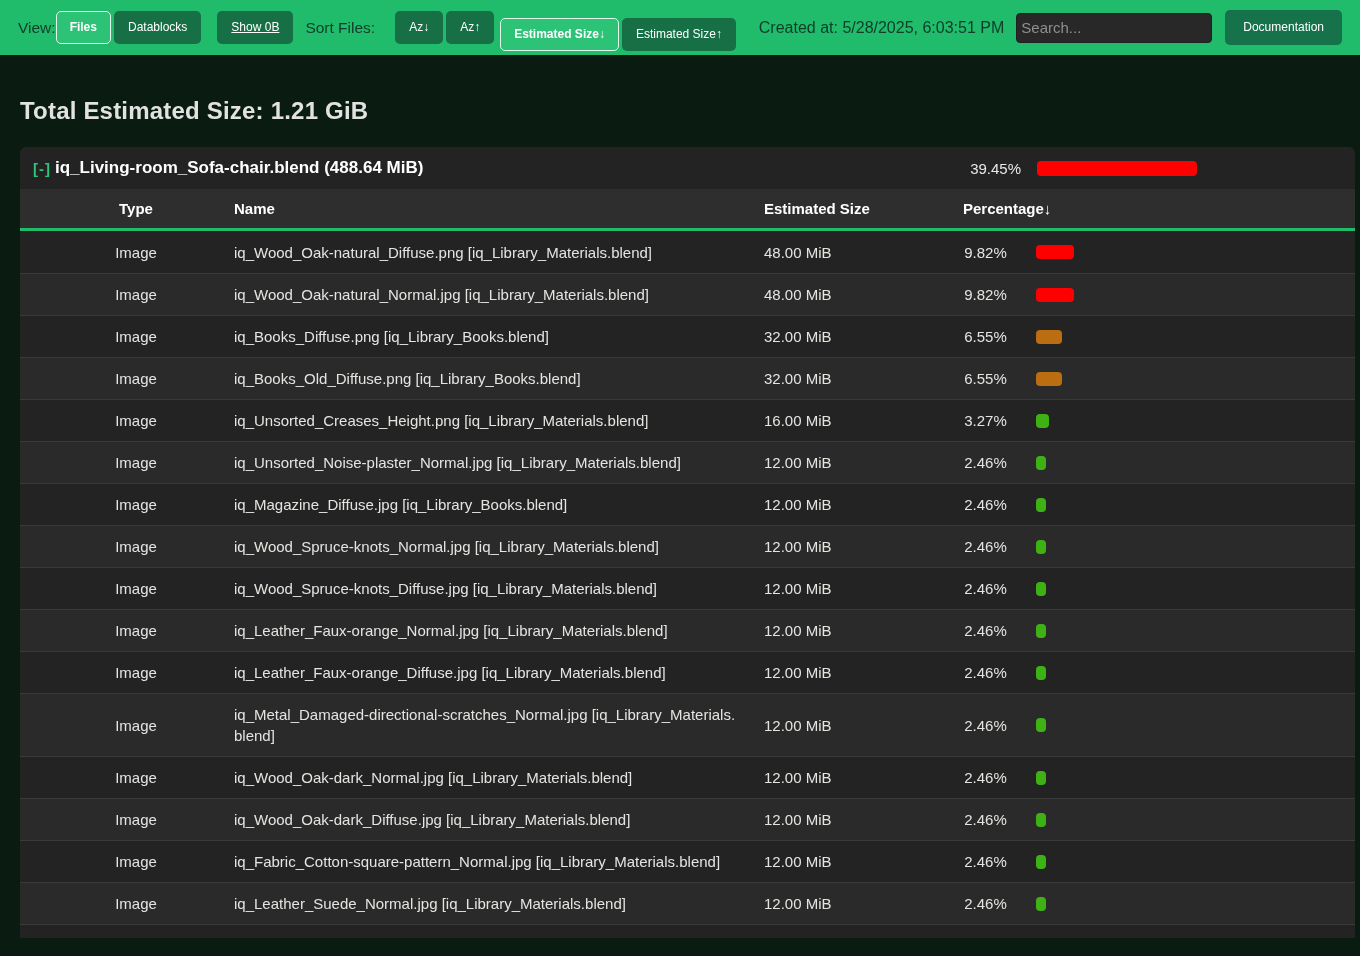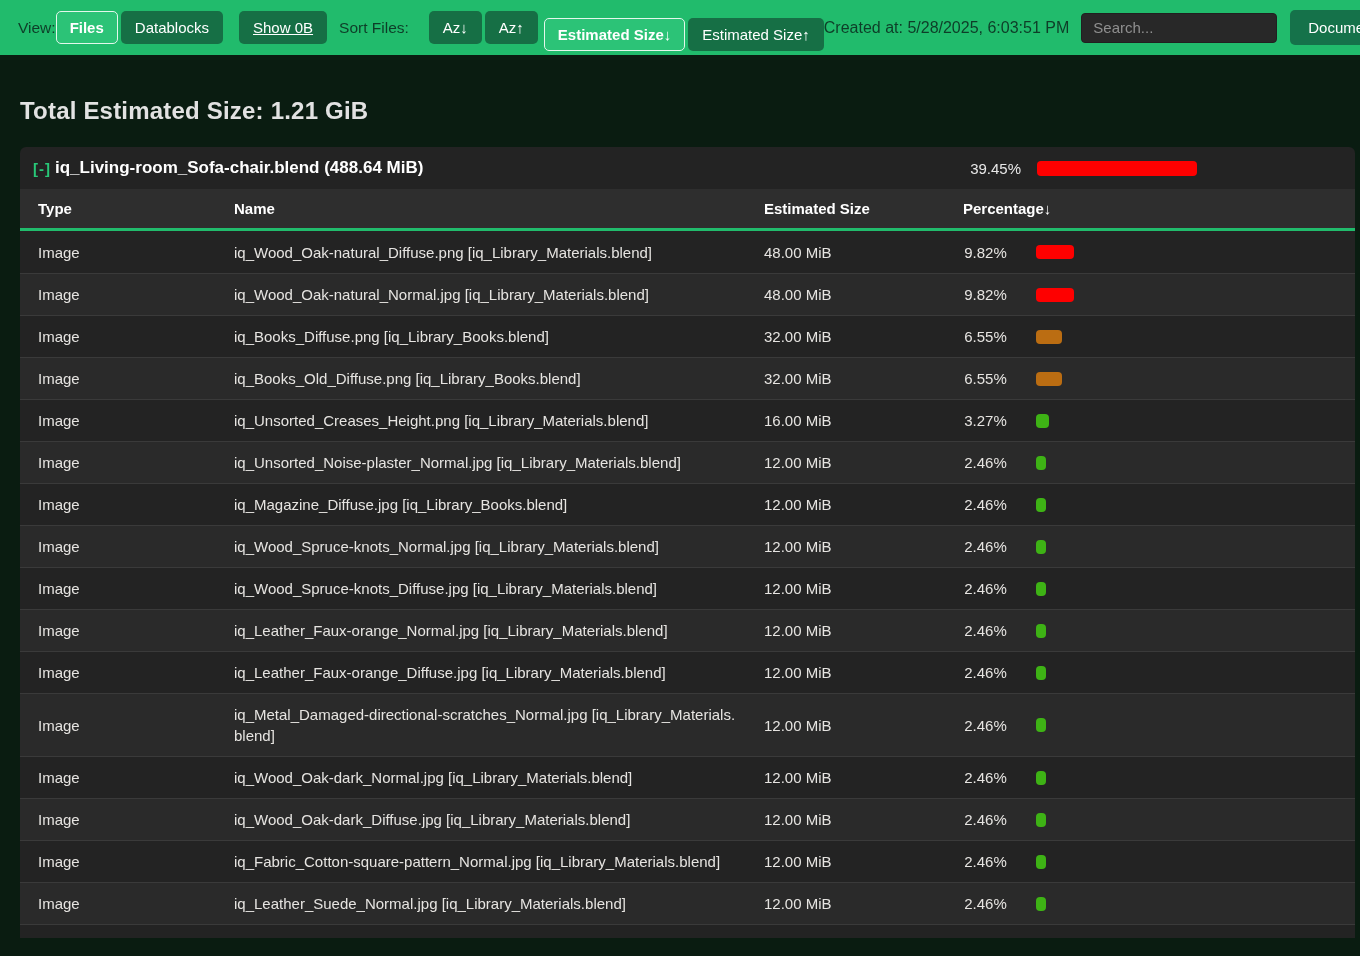--- a/index.html
+++ b/index.html
@@ -13,33 +13,33 @@
 
   
   .topbar {
     height: 55px; background: #21bb6c;
     display: flex; align-items: center;
     padding: 0 18px;
   }
   .tb-label { color: #0e3d28; font-size: 15.5px; white-space: nowrap; }
   .btn {
     background: #166f45; color: #ffffff; border: 1px solid transparent;
-    border-radius: 5px; padding: 6px 13px; font-size: 15px;
+    border-radius: 5px; padding: 6px 13px; font-size: 12px;
     font-family: inherit; cursor: pointer; white-space: nowrap; line-height: 19px;
   }
   .btn.active {
     background: #2cc377; border: 1px solid #e3f7ec; font-weight: bold;
   }
   .grp { display: flex; gap: 3px; align-items: center; }
   .ml16 { margin-left: 16px; text-decoration: underline; } .ml12 { margin-left: 12px; } .ml6 { margin-left: 6px; margin-top: 13px; }
   .created-at { margin-left: auto; color: #0e3d28; font-size: 16px; white-space: nowrap; }
   .search-input {
     margin-left: 12px; width: 196px; height: 30px;
     background: #282828; border: 1px solid #202020; border-radius: 4px;
-    color: #dddddd; font-size: 15px; padding: 0 11px; font-family: inherit;
+    color: #dddddd; font-size: 15px; padding: 0 4px; font-family: inherit;
   }
   .search-input::placeholder { color: #8f8f8f; }
   .doc-btn { margin-left: 13px; background: #15724a; padding: 7px 17px; }
 
   
   .total-heading {
     margin: 42px 13px 0 20px; color: #e2e2e2;
     font-size: 24px; font-weight: bold; letter-spacing: 0.2px;
   }
 
@@ -57,21 +57,21 @@
   .group-title { color: #ffffff; font-weight: bold; font-size: 17px; margin-left: 0; }
   .gh-pct { margin-left: auto; flex: 0 0 auto; color: #e8e8e8; font-size: 15px; text-align: right; }
   .gh-bar-area { flex: 0 0 334px; display: flex; align-items: center; padding-left: 16px; }
   .gh-bar { height: 15px; border-radius: 4px; }
 
   .col-header {
     display: flex; align-items: center; height: 42px; padding-left: 18px;
     background: #2e2e2e; border-bottom: 3px solid #21bb6c;
     color: #ffffff; font-weight: bold; font-size: 15px;
   }
-  .c-type { flex: 0 0 196px; }
+  .c-type { flex: 0 0 196px; text-align: center; }
   .c-name { flex: 0 0 530px; padding-right: 24px; word-break: break-all; }
   .c-size { flex: 0 0 199px; }
   .c-pct  { flex: 0 0 45px; text-align: center; }
   .c-last { flex: 1 1 auto; }
 
   .row {
     display: flex; align-items: center; min-height: 42px;
     padding: 10px 0 10px 18px; background: #232323;
     color: #e6e4e1; font-size: 15px; line-height: 21px;
   }

